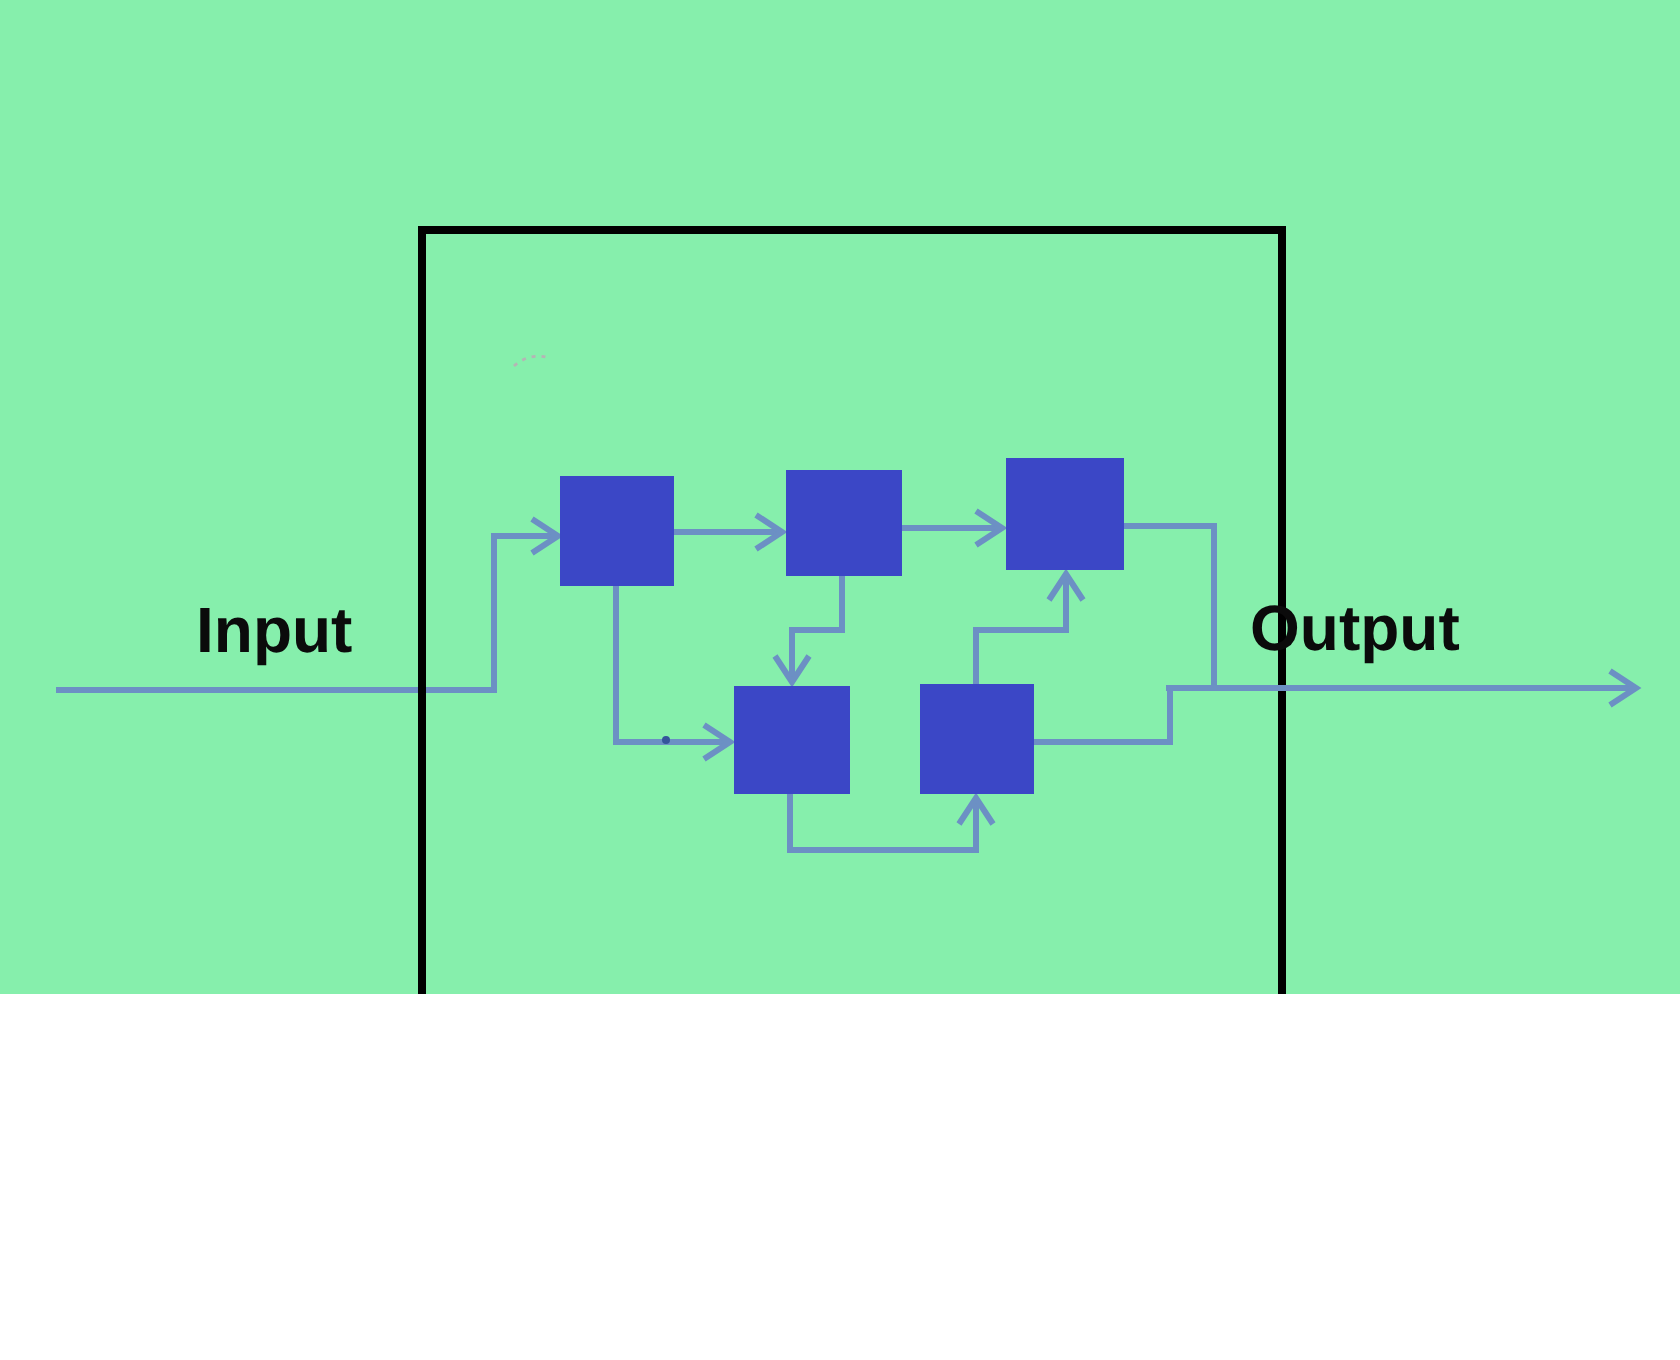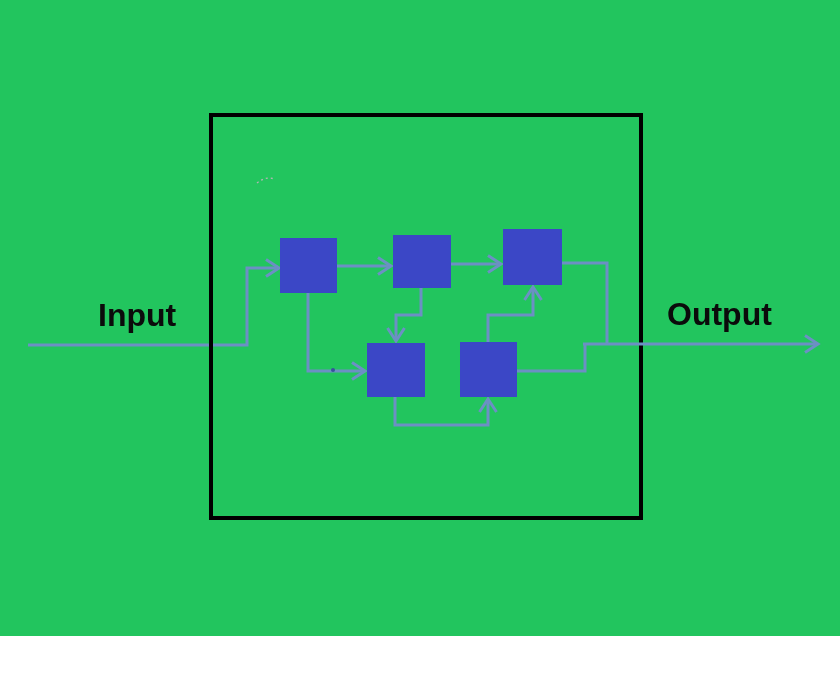--- a/index.html
+++ b/index.html
@@ -4,40 +4,40 @@
 <style>
   html, body {
     margin: 0;
     padding: 0;
     background: #ffffff;
     font-family: "Liberation Sans", sans-serif;
   }
   .canvas {
     position: relative;
     width: 840px;
-    height: 636px;
-    background: #22c55e;
+    height: 497px;
+    background: #86efac;
     overflow: hidden;
   }
   .diagram-svg {
     position: absolute;
     left: 0;
     top: 0;
   }
   .io-label {
     position: absolute;
     font-weight: 700;
     font-size: 32px;
     line-height: 1.05;
     color: #0b0b0b;
     letter-spacing: 0px;
     white-space: nowrap;
   }
   .label-input { left: 98px; top: 299px; }
-  .label-output { left: 667px; top: 298px; }
+  .label-output { left: 625px; top: 298px; }
 </style>
 </head>
 <body>
 
 <div class="canvas">
   <svg class="diagram-svg" width="840" height="680" viewBox="0 0 840 680">
       <path d="M 28 345 L 247 345 L 247 268 L 279 268" stroke="#6c90c4" stroke-width="3" fill="none"></path>
       <path d="M 266 259.5 L 279 268 L 266 276.5" stroke="#6c90c4" stroke-width="3" fill="none" stroke-linejoin="miter"></path>
       <path d="M 337 266 L 391 266" stroke="#6c90c4" stroke-width="3" fill="none"></path>
       <path d="M 378 257.5 L 391 266 L 378 274.5" stroke="#6c90c4" stroke-width="3" fill="none" stroke-linejoin="miter"></path>

